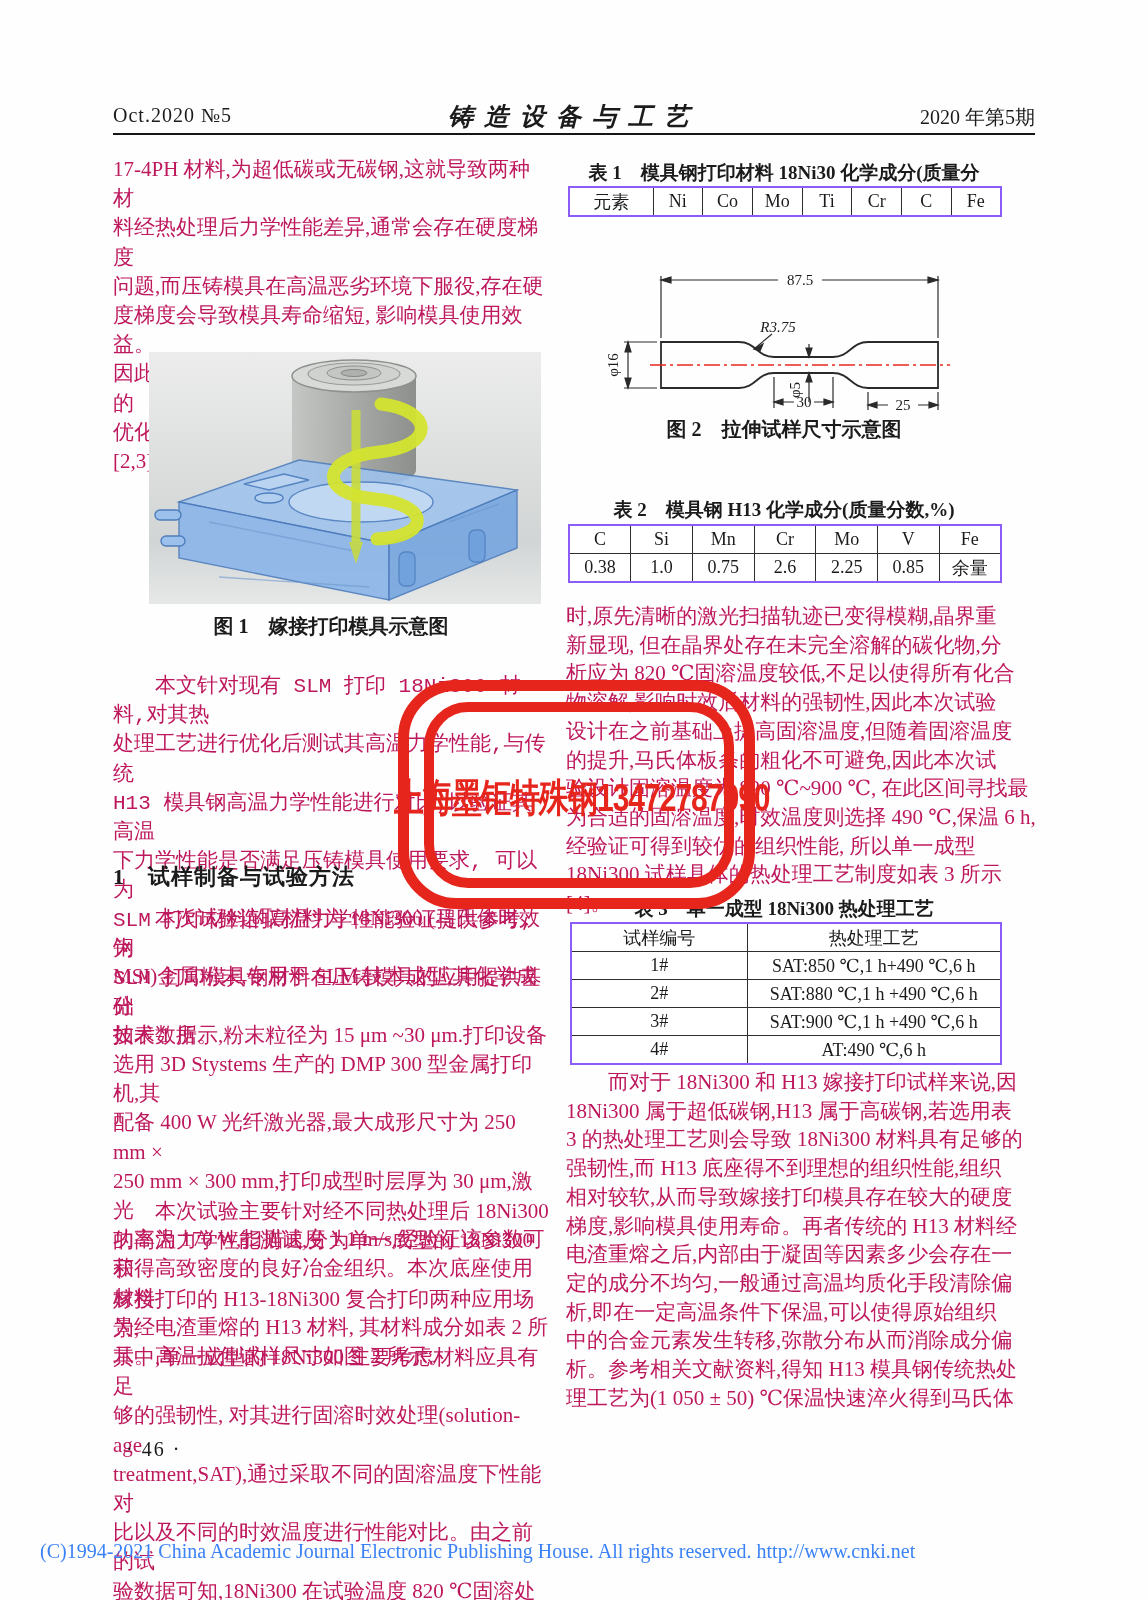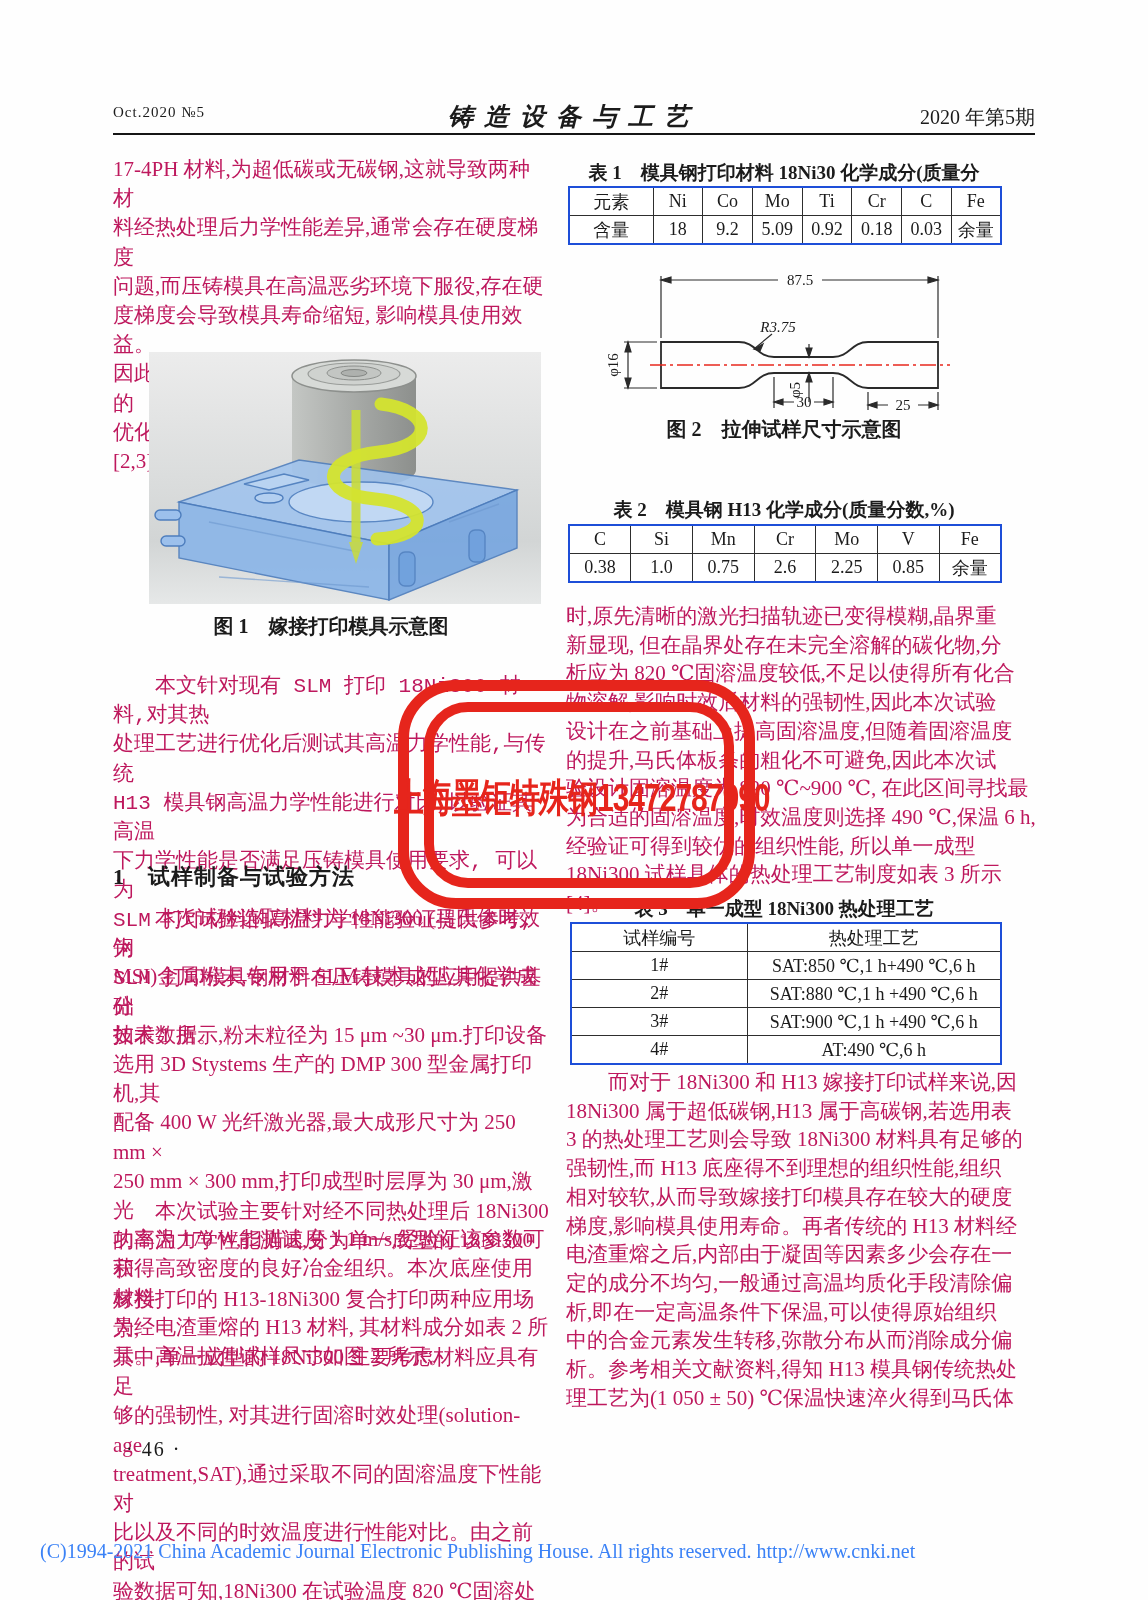--- a/index.html
+++ b/index.html
@@ -1,35 +1,35 @@
 <!DOCTYPE html>
 <html><head>
 <meta charset="utf-8">
 <style>
   html,body{margin:0;padding:0;background:#ffffff;}
   .page{position:relative;width:1148px;height:1600px;background:#fefefe;overflow:hidden;
         font-family:"Liberation Serif","DejaVu Serif",serif;color:#1b1b1b;}
   
-  .hdr-left{position:absolute;left:113px;top:104px;font-size:15px;letter-spacing:1px;}
+  .hdr-left{position:absolute;left:113px;top:104px;font-size:20px;letter-spacing:1px;}
   .hdr-center{position:absolute;left:0;top:100px;width:100%;text-align:center;
         font-size:25px;font-weight:bold;font-style:italic;letter-spacing:11px;}
   .hdr-right{position:absolute;right:113px;top:104px;font-size:20px;}
   .hdr-rule{position:absolute;left:113px;top:133px;width:922px;height:2px;background:#151515;}
   
   .para{position:absolute;white-space:pre-line;font-size:21px;color:#be185d;}
   .lcol{left:113px;width:436px;line-height:29.2px;}
   .rcol{left:566px;width:472px;line-height:28.7px;}
   .sec-head{position:absolute;left:113px;font-size:22px;font-weight:bold;letter-spacing:1px;}
   .caption{position:absolute;text-align:center;font-weight:bold;font-size:20px;}
   .tbl-title{position:absolute;text-align:center;font-weight:bold;font-size:19px;}
   
   table.dt{position:absolute;border-collapse:collapse;table-layout:fixed;background:#fff;}
   table.dt td{border:1px solid #2e2e2e;text-align:center;font-size:18px;padding:0;height:27px;
         overflow:hidden;white-space:nowrap;}
-  table.dt{border:2px solid #1d4ed8;}
+  table.dt{border:2px solid #8b5cf6;}
   
   .fig1{position:absolute;left:149px;top:352px;width:392px;height:252px;}
   
   .fig2{position:absolute;left:566px;top:250px;width:436px;height:165px;}
   .fig2 text{font-size:15px;font-family:"Liberation Serif","DejaVu Serif",serif;fill:#1b1b1b;}
   
   .wm-outer{position:absolute;left:398px;top:680px;width:357px;height:229px;
         border:11px solid #e6251c;border-radius:58px;box-sizing:border-box;}
   .wm-inner{position:absolute;left:424px;top:702px;width:310px;height:186px;
         border:10px solid #e6251c;border-radius:44px;box-sizing:border-box;}
@@ -146,30 +146,20 @@
         <tr>
       <td>元素</td>
       <td>Ni</td>
       <td>Co</td>
       <td>Mo</td>
       <td>Ti</td>
       <td>Cr</td>
       <td>C</td>
       <td>Fe</td>
     </tr>
-    <tr>
-      <td>含量</td>
-      <td>18</td>
-      <td>9.2</td>
-      <td>5.09</td>
-      <td>0.92</td>
-      <td>0.18</td>
-      <td>0.03</td>
-      <td>余量</td>
-    </tr>
   </tbody>
     </table>
 
   <div class="fig2">
     <svg width="436" height="165" viewBox="0 0 436 165">
       <g stroke="#2a2a2a" stroke-width="1.2" fill="none">
 
         <path d="M95,92 H173 C190,92 191,107 208,107 H267 C284,107 285,92 302,92 H372 V138 H302 C285,138 284,123 267,123 H208 C191,123 190,138 173,138 H95 Z" stroke-width="1.8"></path>
 
         <path d="M95,88 V26 M372,88 V26"></path>

